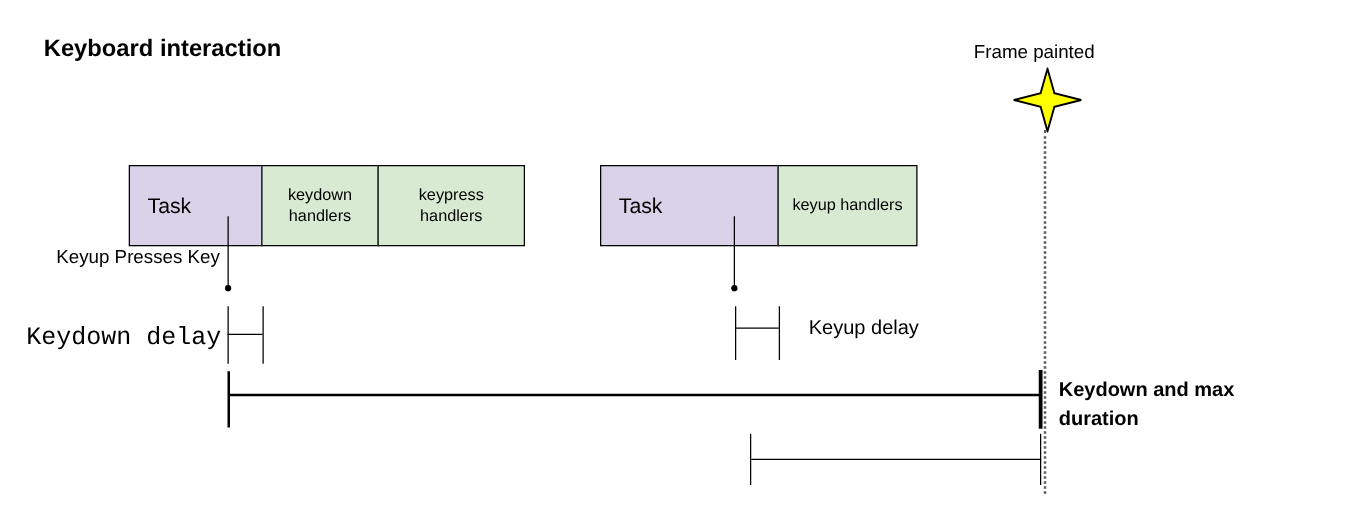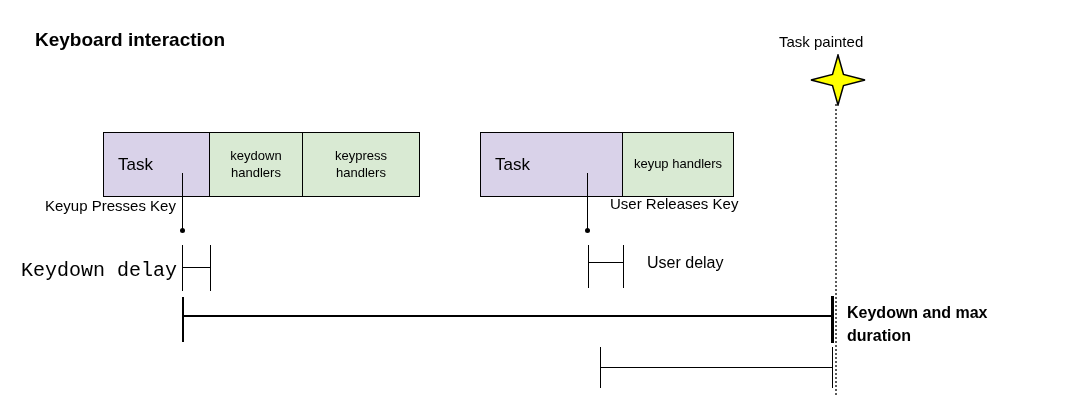--- a/index.html
+++ b/index.html
@@ -109,21 +109,21 @@
   .ku-dur-tick-right  { left: 832px; top: 347px; height: 41px; }
   .ku-dur-label       { left: 847px; top: 359px; font-size: 16px; }
 </style>
 </head>
 <body>
 
 <div class="canvas">
 
   <div class="txt title">Keyboard interaction</div>
 
-  <div class="txt frame-label">Task painted</div>
+  <div class="txt frame-label">Frame painted</div>
   <svg class="star-icon" viewBox="0 0 56 52" xmlns="http://www.w3.org/2000/svg">
     <polygon points="28,1 33.5,20.5 55,26 33.5,31.5 28,51 22.5,31.5 1,26 22.5,20.5" fill="var(--star_fill)" stroke="#000000" stroke-width="1.5" stroke-linejoin="miter"></polygon>
   </svg>
   <div class="dotted-line"></div>
 
   <div class="bar bar-keydown">
     <div class="seg task w107">
       <span>Task</span>
     </div>
     <div class="seg handler wrap w117">
@@ -147,26 +147,25 @@
   <div class="dot event-dot-press"></div>
   <div class="txt press-label">Keyup Presses Key</div>
 
   <div class="vline kd-delay-tick-a"></div>
   <div class="vline kd-delay-tick-b"></div>
   <div class="hline kd-delay-bar"></div>
   <div class="txt kd-delay-label">Keydown delay</div>
 
   <div class="vline event-line-release"></div>
   <div class="dot event-dot-release"></div>
-  <div class="txt release-label">User Releases Key</div>
 
   <div class="vline ku-delay-tick-a"></div>
   <div class="vline ku-delay-tick-b"></div>
   <div class="hline ku-delay-bar"></div>
-  <div class="txt ku-delay-label">User delay</div>
+  <div class="txt ku-delay-label">Keyup delay</div>
 
   <div class="vline kd-dur-tick-left"></div>
   <div class="hline kd-dur-line"></div>
   <div class="vline kd-dur-tick-right"></div>
   <div class="txt kd-dur-label">Keydown and max duration</div>
 
   <div class="vline ku-dur-tick-left"></div>
   <div class="hline ku-dur-line"></div>
   <div class="vline ku-dur-tick-right"></div>
 

